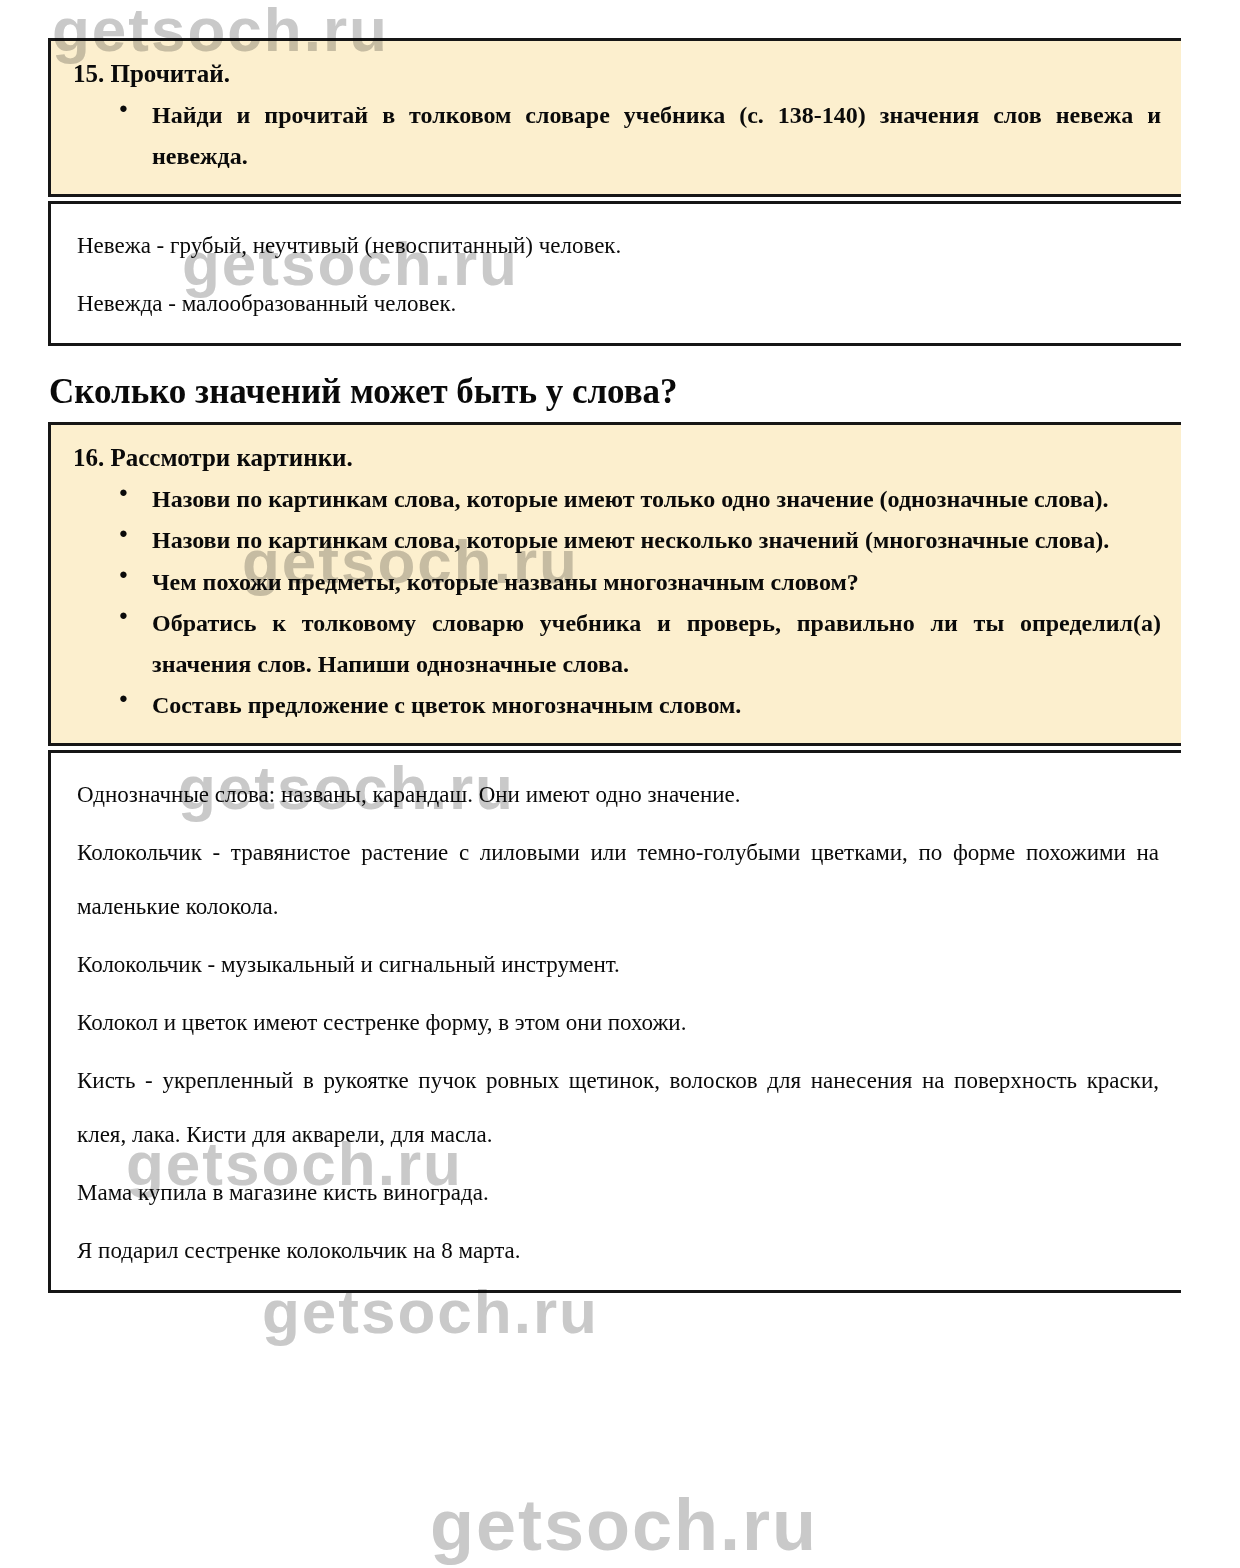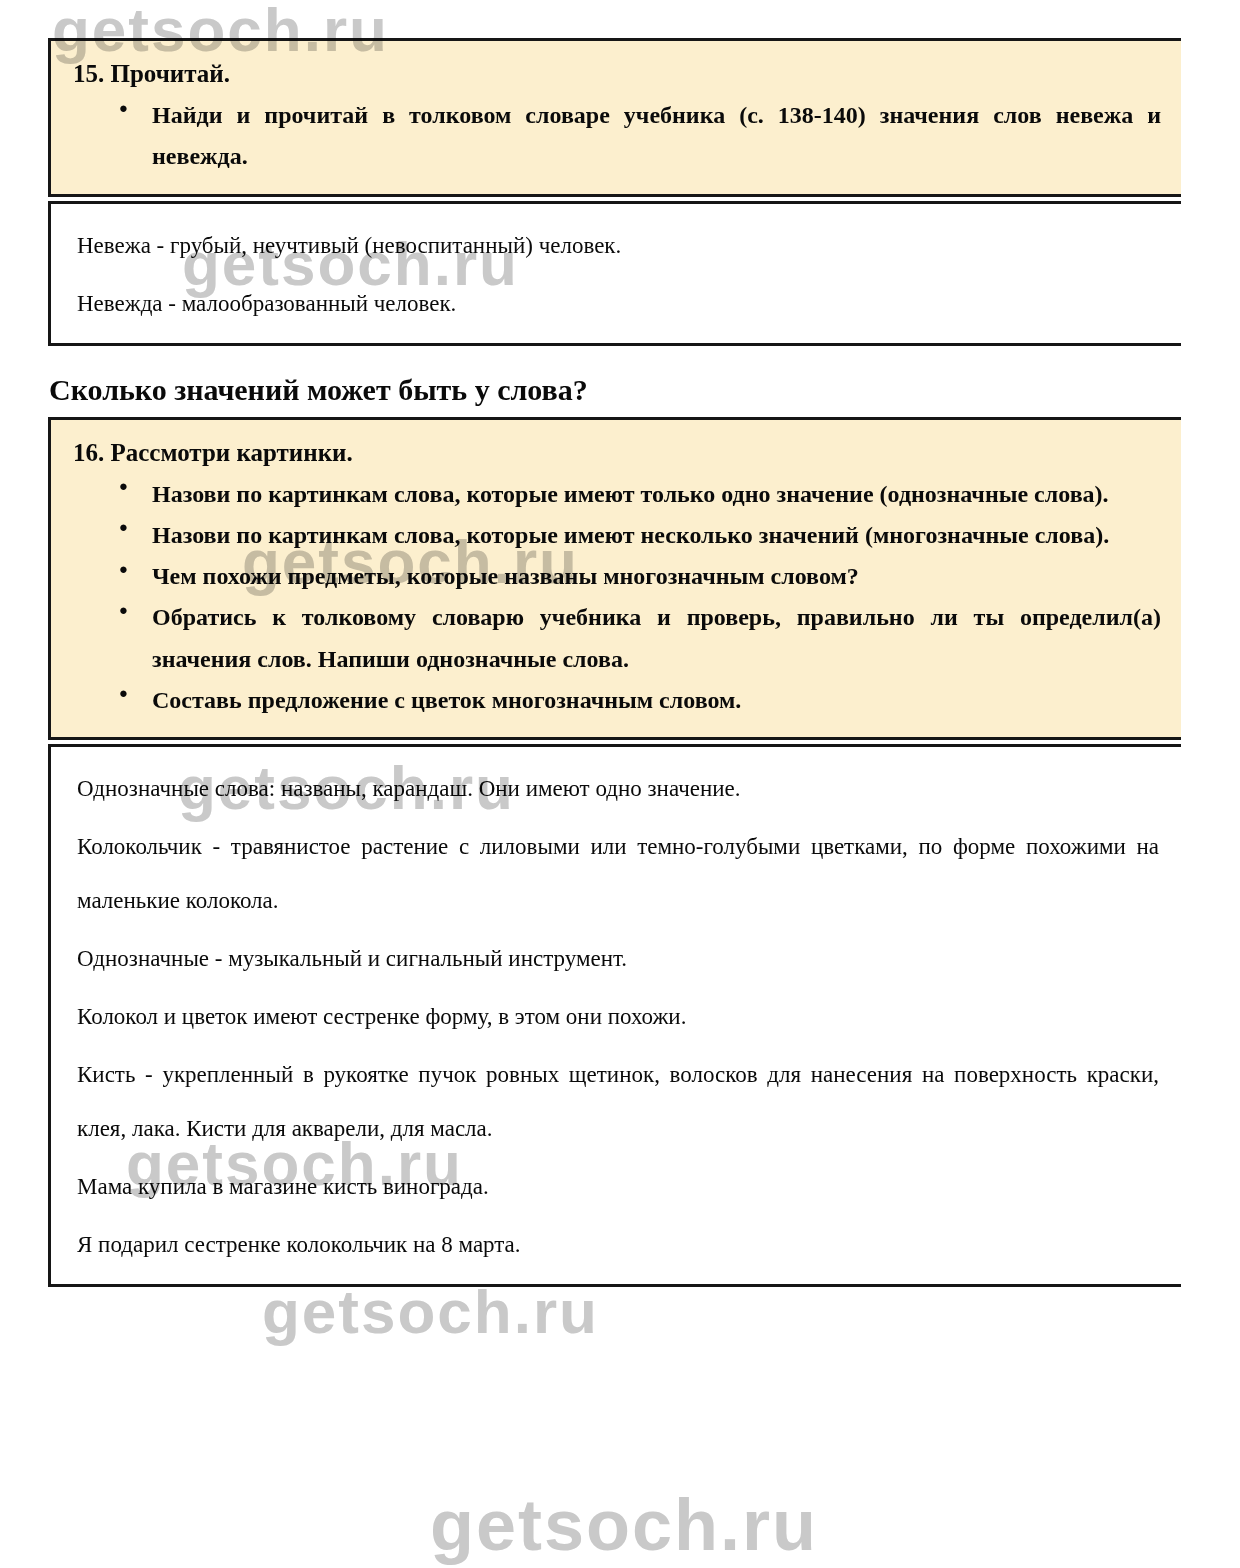--- a/index.html
+++ b/index.html
@@ -61,21 +61,21 @@
     padding: 11px 20px 8px 22px;
     margin-bottom: 4px;
   }
   .answer-box p {
     margin: 4px;
     font-size: 23px;
     line-height: 54px;
     text-align: justify;
   }
   .section-heading {
-    font-size: 30px;
+    font-size: 35px;
     font-weight: bold;
     line-height: 1.1;
     margin: 27px 0 11px 1px;
   }
   .wm {
     position: absolute;
     font-family: "Liberation Sans", "DejaVu Sans", sans-serif;
     font-weight: bold;
     font-size: 62px;
     letter-spacing: 2px;
@@ -139,21 +139,21 @@
         <li>
           <span class="bullet-dot">●</span>
           <span>Составь предложение с цветок многозначным словом.</span>
         </li>
       </ul>
     </section>
 
     <section class="box answer-box">
       <p>Однозначные слова: названы, карандаш. Они имеют одно значение.</p>
       <p>Колокольчик - травянистое растение с лиловыми или темно-голубыми цветками, по форме похожими на маленькие колокола.</p>
-      <p>Однозначные - музыкальный и сигнальный инструмент.</p>
+      <p>Колокольчик - музыкальный и сигнальный инструмент.</p>
       <p>Колокол и цветок имеют сестренке форму, в этом они похожи.</p>
       <p>Кисть - укрепленный в рукоятке пучок ровных щетинок, волосков для нанесения на поверхность краски, клея, лака. Кисти для акварели, для масла.</p>
       <p>Мама купила в магазине кисть винограда.</p>
       <p>Я подарил сестренке колокольчик на 8 марта.</p>
     </section>
 
   </div>
 
   <div class="wm wm-1">getsoch.ru</div>
   <div class="wm wm-2">getsoch.ru</div>

